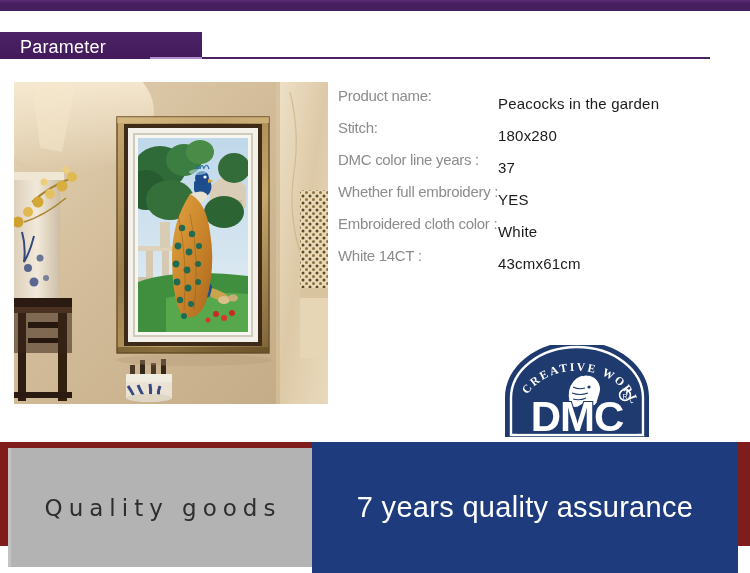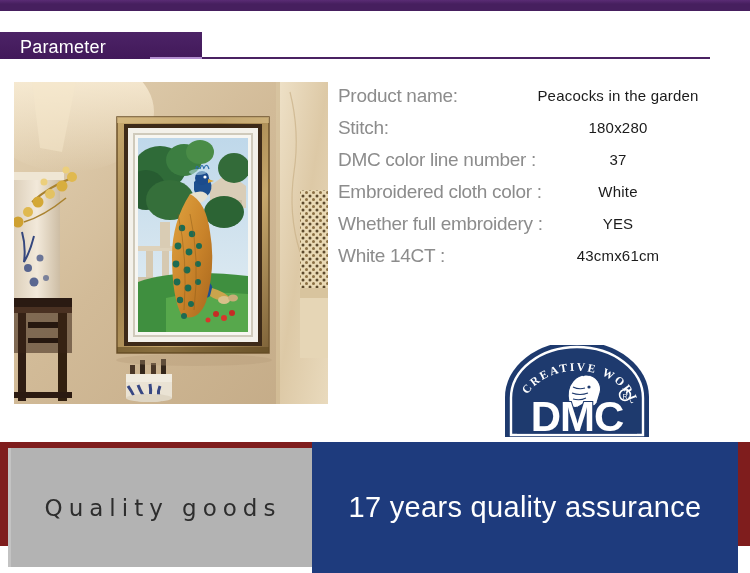--- a/index.html
+++ b/index.html
@@ -95,30 +95,30 @@
   .spec-row {
     position: relative;
     height: 32px;
     line-height: 32px;
     white-space: nowrap;
   }
   .spec-label {
     position: absolute;
     left: 0;
     top: 0;
-    font-size: 19px;
+    font-size: 15px;
     color: #8c8c8c;
     letter-spacing: -0.3px;
   }
   .spec-value {
     position: absolute;
     left: 160px;
-    top: 0;
+    top: 8px;
     width: 240px;
-    text-align: center;
+    text-align: left;
     font-size: 15px;
     color: #1b1b1b;
     letter-spacing: 0.2px;
   }
 
   
   .dmc-logo {
     position: absolute;
     left: 497px;
     top: 345px;
@@ -376,30 +376,30 @@
   <div class="specs">
     <div class="spec-row">
       <span class="spec-label">Product name:</span>
       <span class="spec-value">Peacocks in the garden</span>
     </div>
     <div class="spec-row">
       <span class="spec-label">Stitch:</span>
       <span class="spec-value">180x280</span>
     </div>
     <div class="spec-row">
-      <span class="spec-label">DMC color line number :</span>
+      <span class="spec-label">DMC color line years :</span>
       <span class="spec-value">37</span>
+    </div>
+    <div class="spec-row">
+      <span class="spec-label">Whether full embroidery :</span>
+      <span class="spec-value">YES</span>
     </div>
     <div class="spec-row">
       <span class="spec-label">Embroidered cloth color :</span>
       <span class="spec-value">White</span>
-    </div>
-    <div class="spec-row">
-      <span class="spec-label">Whether full embroidery :</span>
-      <span class="spec-value">YES</span>
     </div>
     <div class="spec-row">
       <span class="spec-label">White 14CT :</span>
       <span class="spec-value">43cmx61cm</span>
     </div>
     <div class="spec-row">
     </div>
   </div>
 
   <div class="dmc-logo">
@@ -427,17 +427,17 @@
 
       <text x="80" y="86" text-anchor="middle" font-family="'Liberation Sans', sans-serif" font-size="42" font-weight="bold" fill="#ffffff" stroke="#1e3a6e" stroke-width="2.2" paint-order="stroke" letter-spacing="-1">DMC</text>
     </svg>
   </div>
 
   <div class="banner">
     <div class="banner-gray">
       <div class="banner-gray-text">Quality goods</div>
     </div>
     <div class="banner-blue">
-      <div class="banner-blue-text">17 years quality assurance</div>
+      <div class="banner-blue-text">7 years quality assurance</div>
     </div>
   </div>
 
 </div>
 
 </body></html>

